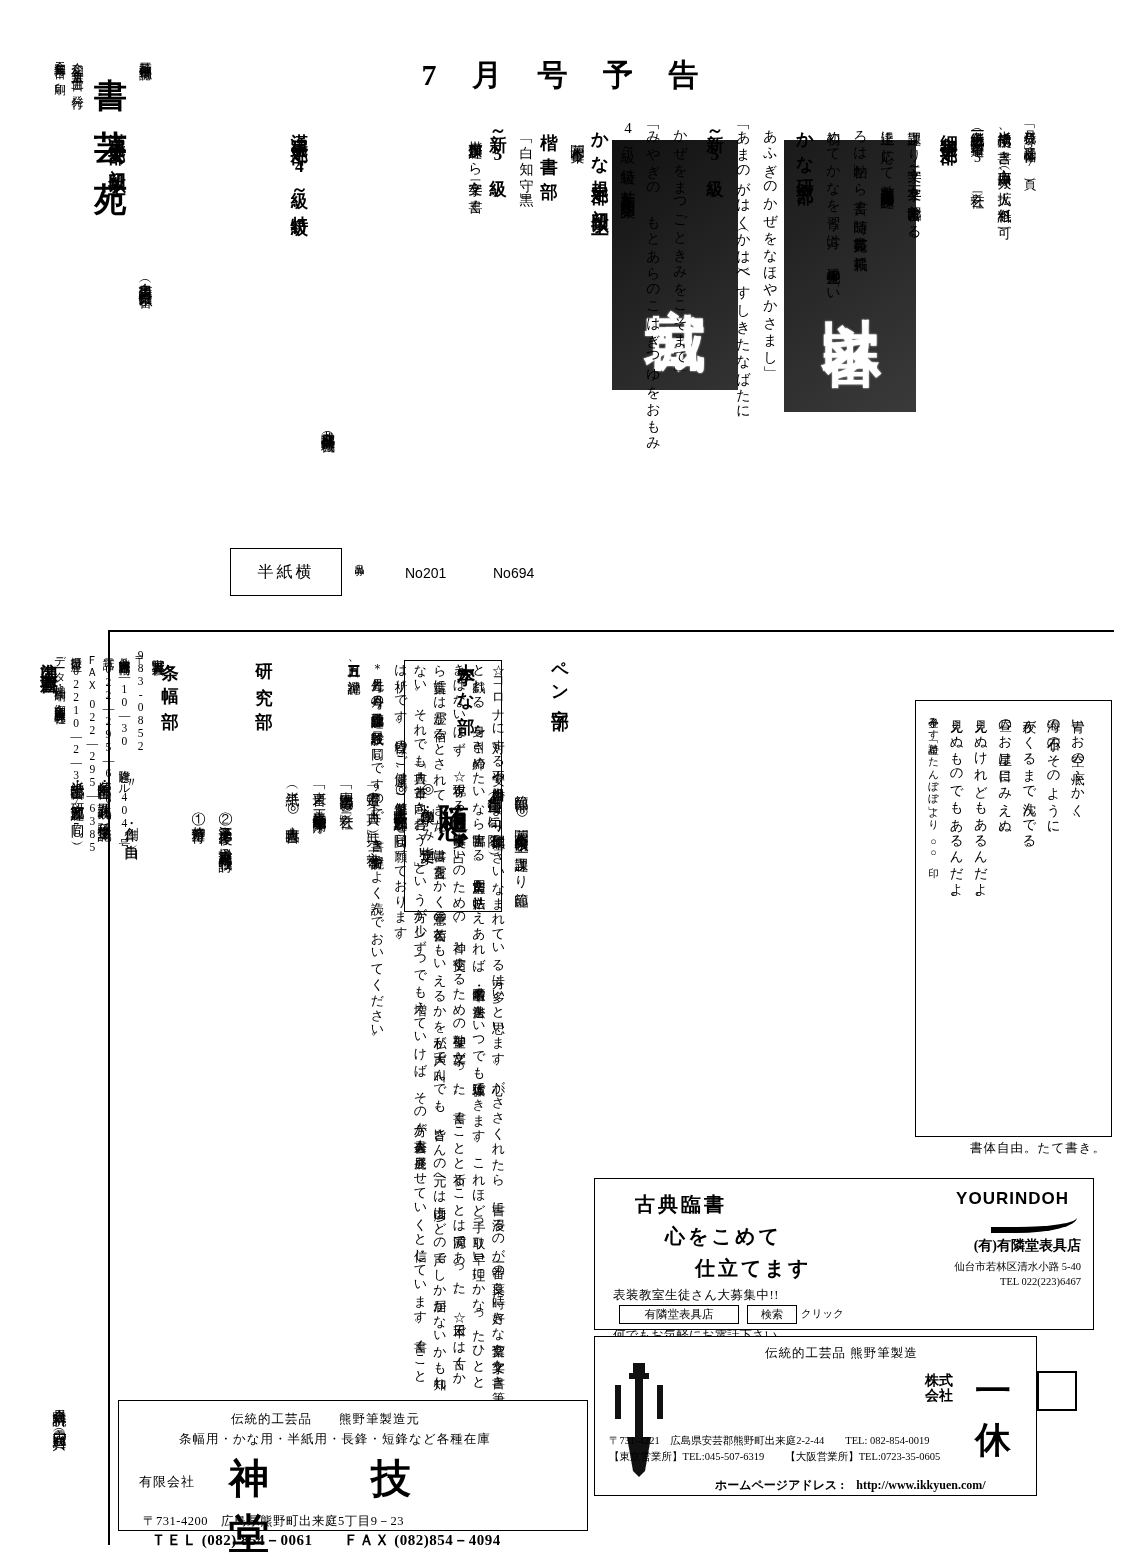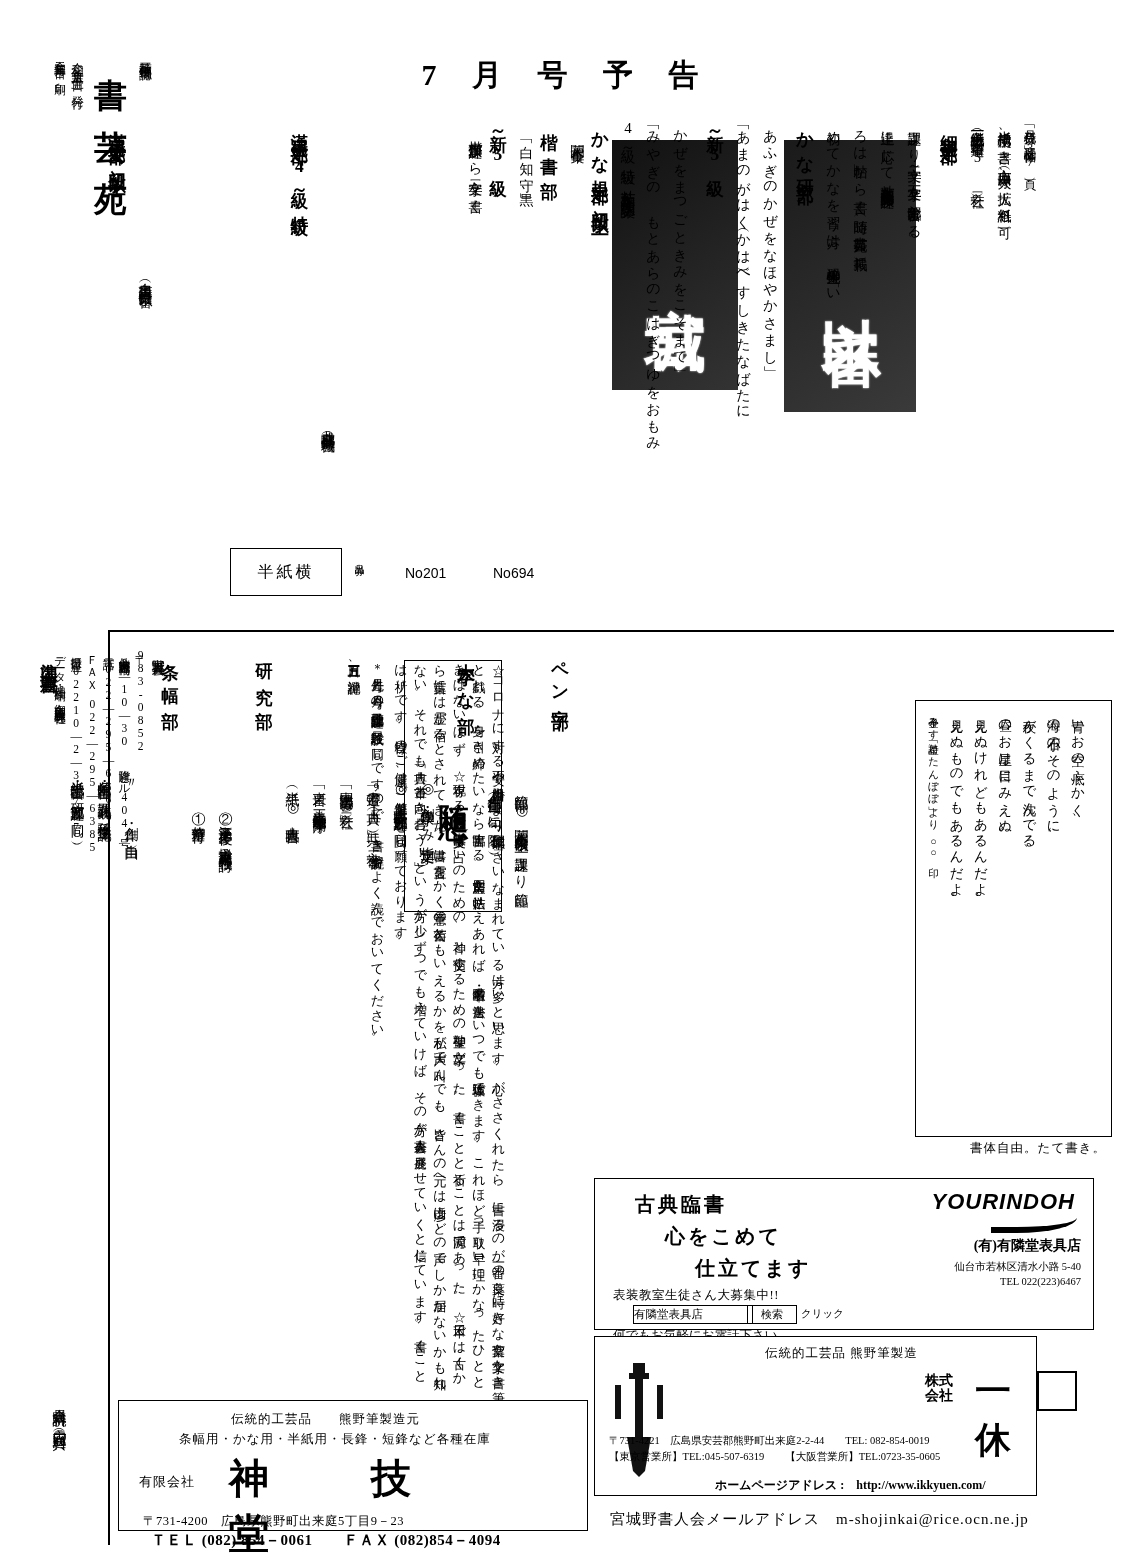--- a/index.html
+++ b/index.html
@@ -89,27 +89,27 @@
   .poem-inner{display:flex;flex-direction:row;height:100%;padding:8px 6px;box-sizing:border-box;}
   .poem-line{writing-mode:vertical-rl;text-orientation:upright;font-size:13.5px;letter-spacing:1px;line-height:1.5;padding:0 2px;}
   .poem-cap{position:absolute;right:28px;top:1140px;font-size:12.5px;letter-spacing:1px;}
 
   
   .ad{position:absolute;border:1.2px solid #000;background:#fff;box-sizing:border-box;}
   #ad-yourindoh{left:594px;top:1178px;width:500px;height:152px;}
   #ad-ikkyuen{left:594px;top:1336px;width:443px;height:160px;}
   #ad-mail{left:594px;top:1500px;width:500px;height:44px;border:none;}
 
-  .y-logo{position:absolute;right:18px;top:10px;font-family:"Liberation Sans",sans-serif;font-weight:bold;font-size:22px;letter-spacing:1px;font-style:italic;}
+  .y-logo{position:absolute;right:24px;top:10px;font-family:"Liberation Sans",sans-serif;font-weight:bold;font-size:17px;letter-spacing:1px;}
   .y-swoosh{position:absolute;right:16px;top:32px;width:86px;height:16px;border-bottom:6px solid #000;border-radius:0 0 70% 0;}
   .y-l1{position:absolute;left:40px;top:12px;font-size:20px;letter-spacing:3px;font-weight:bold;}
   .y-l2{position:absolute;left:70px;top:44px;font-size:20px;letter-spacing:3px;font-weight:bold;}
   .y-l3{position:absolute;left:100px;top:76px;font-size:20px;letter-spacing:3px;font-weight:bold;}
   .y-rec{position:absolute;left:18px;top:108px;font-size:12.5px;letter-spacing:0.5px;}
-  .y-searchbox{position:absolute;left:24px;top:126px;width:118px;height:17px;border:1.1px solid #000;font-size:11.5px;line-height:17px;margin-left:14px;}
+  .y-searchbox{position:absolute;left:24px;top:126px;width:118px;height:17px;border:1.1px solid #000;font-size:11.5px;text-align:center;line-height:17px;}
   .y-searchbtn{position:absolute;left:152px;top:126px;width:48px;height:17px;border:1.1px solid #000;font-size:11px;text-align:center;line-height:17px;}
   .y-click{position:absolute;left:206px;top:128px;font-size:10.5px;}
   .y-tel{position:absolute;left:18px;top:148px;font-size:12.5px;}
   .y-comp{position:absolute;right:12px;top:58px;font-size:14px;font-weight:bold;text-align:right;}
   .y-addr{position:absolute;right:12px;top:80px;font-size:10.5px;text-align:right;line-height:1.45;}
 
   .k-top{position:absolute;left:170px;top:8px;font-size:12.5px;letter-spacing:1px;}
   .k-brush{position:absolute;left:16px;top:22px;width:56px;height:118px;}
   .k-kabu{position:absolute;left:330px;top:36px;font-size:14px;font-weight:bold;line-height:1.1;text-align:center;}
   .k-name{position:absolute;left:380px;top:30px;font-size:36px;font-weight:bold;letter-spacing:8px;}
@@ -402,17 +402,14 @@
 
   <div class="ad" id="ad-shinbokudo" style="left:118px;top:1400px;width:470px;height:131px;">
     <div class="s-top">伝統的工芸品　　熊野筆製造元</div>
     <div class="s-line2">条幅用・かな用・半紙用・長鋒・短鋒など各種在庫</div>
     <div class="s-comp">有限会社</div>
     <div class="s-name">神 技 堂</div>
     <div class="s-addr">〒731-4200　広島県熊野町出来庭5丁目9－23</div>
     <div class="s-tel">ＴＥＬ (082) 854－0061　　ＦＡＸ (082)854－4094</div>
   </div>
 
-  <div id="ad-mail" class="ad">
-    <div class="mail-line">宮城野書人会メールアドレス　m-shojinkai@rice.ocn.ne.jp</div>
-  </div>
 
 </div>
 
 </body></html>

